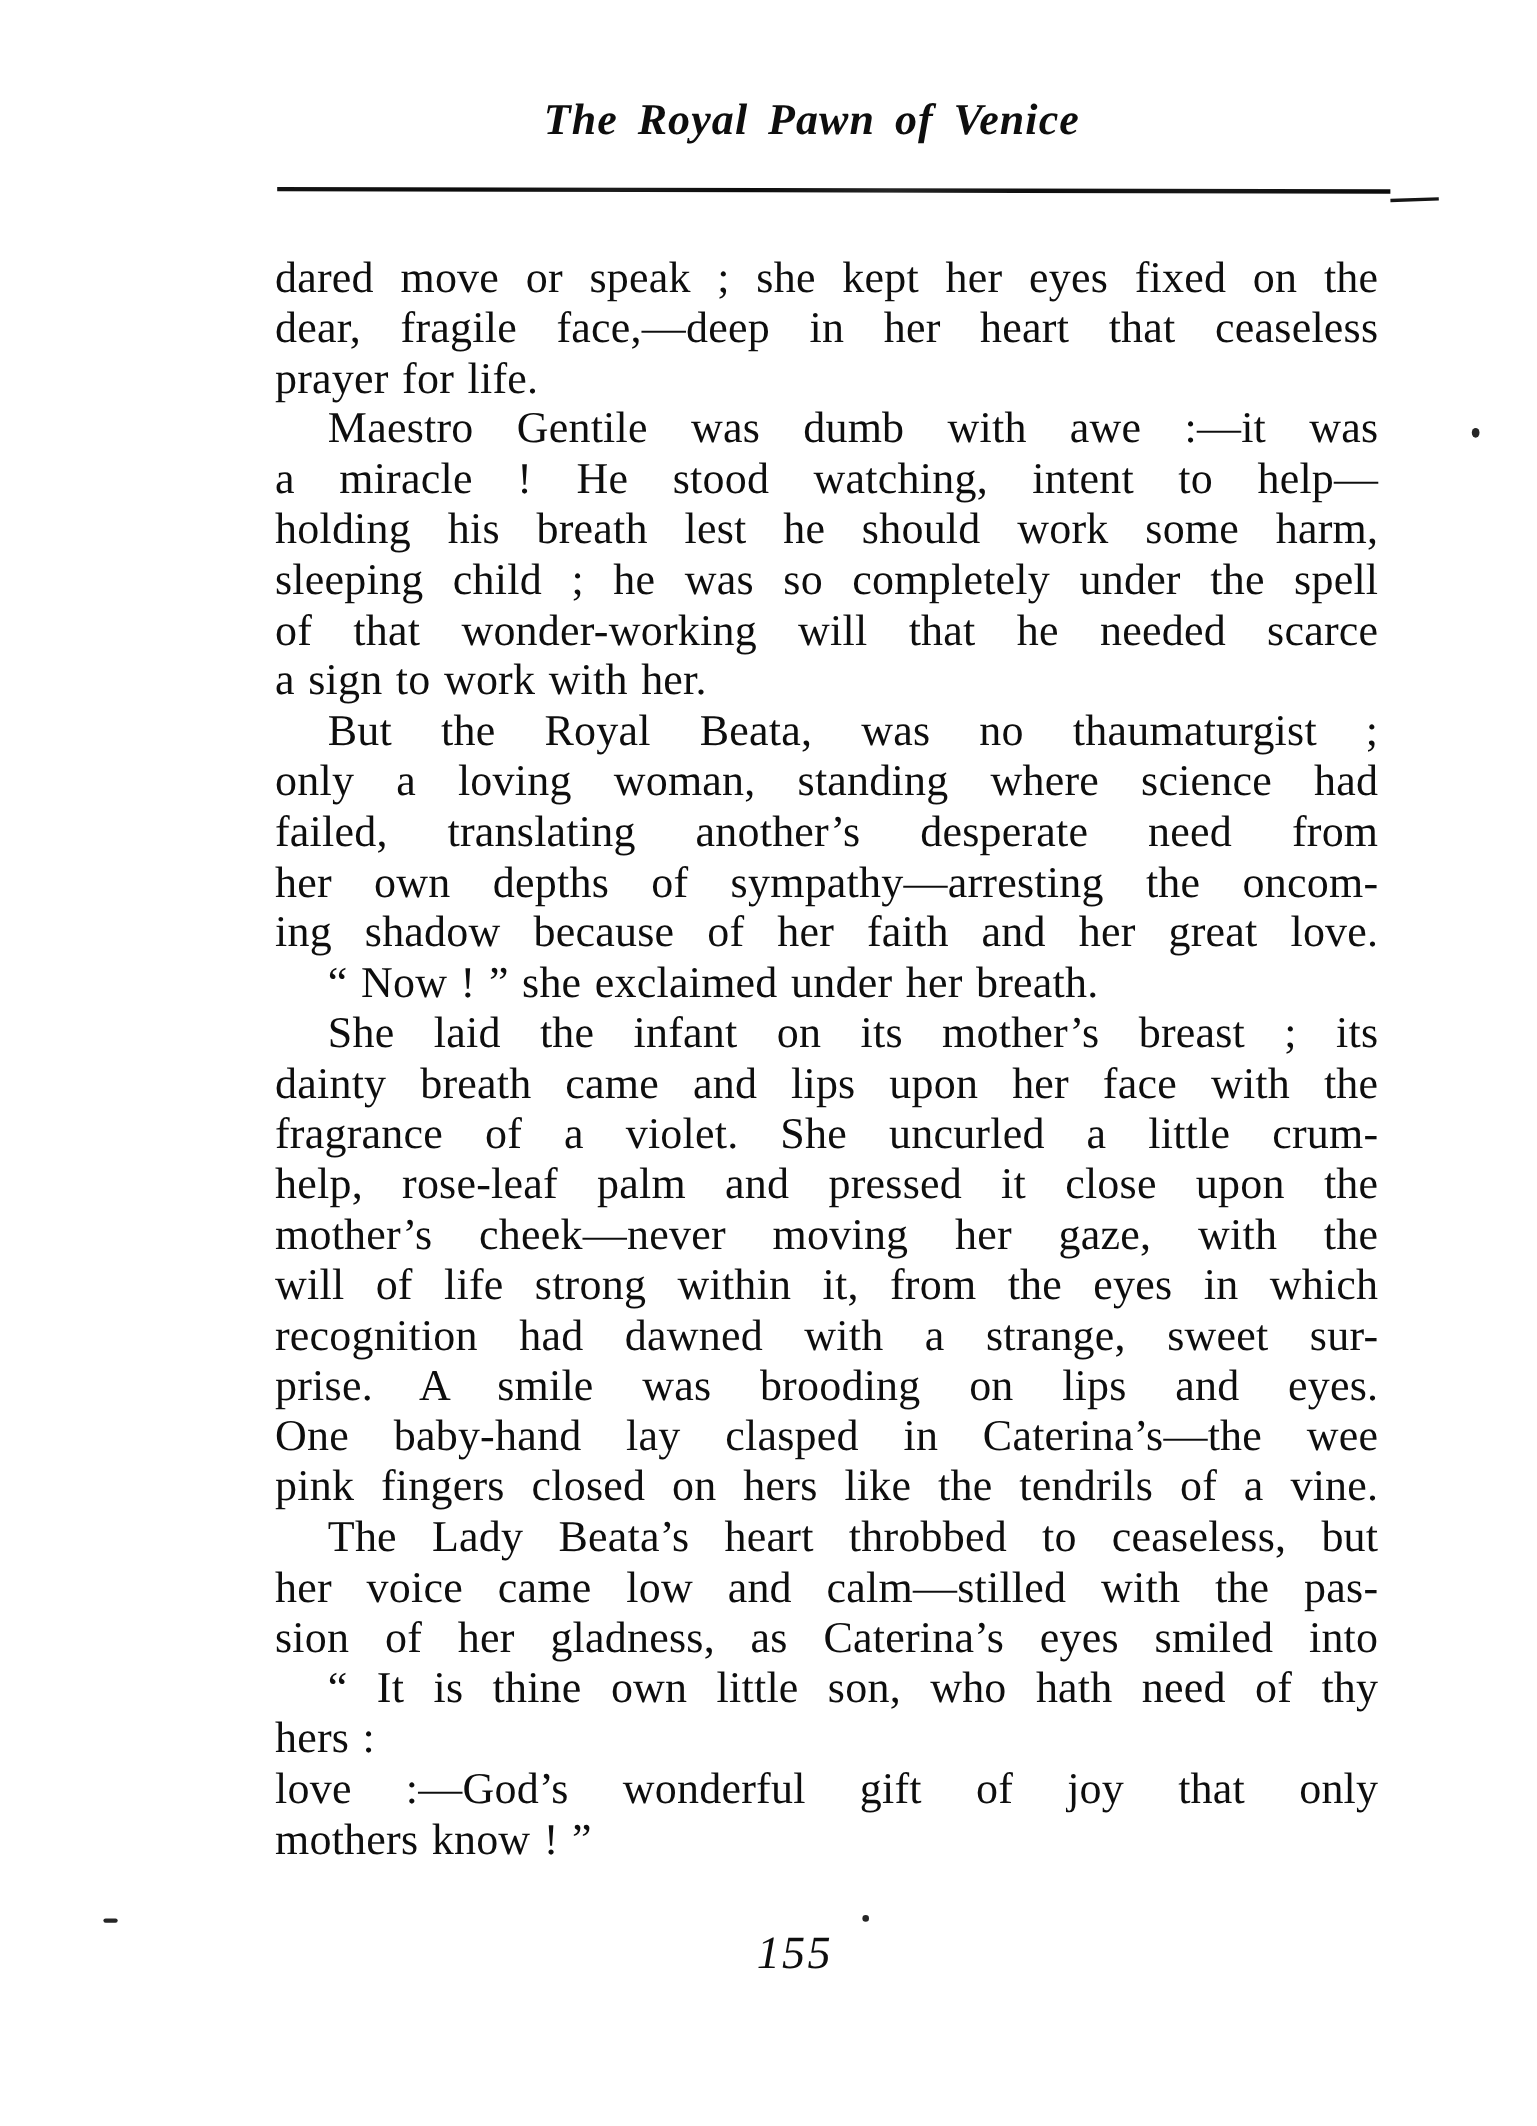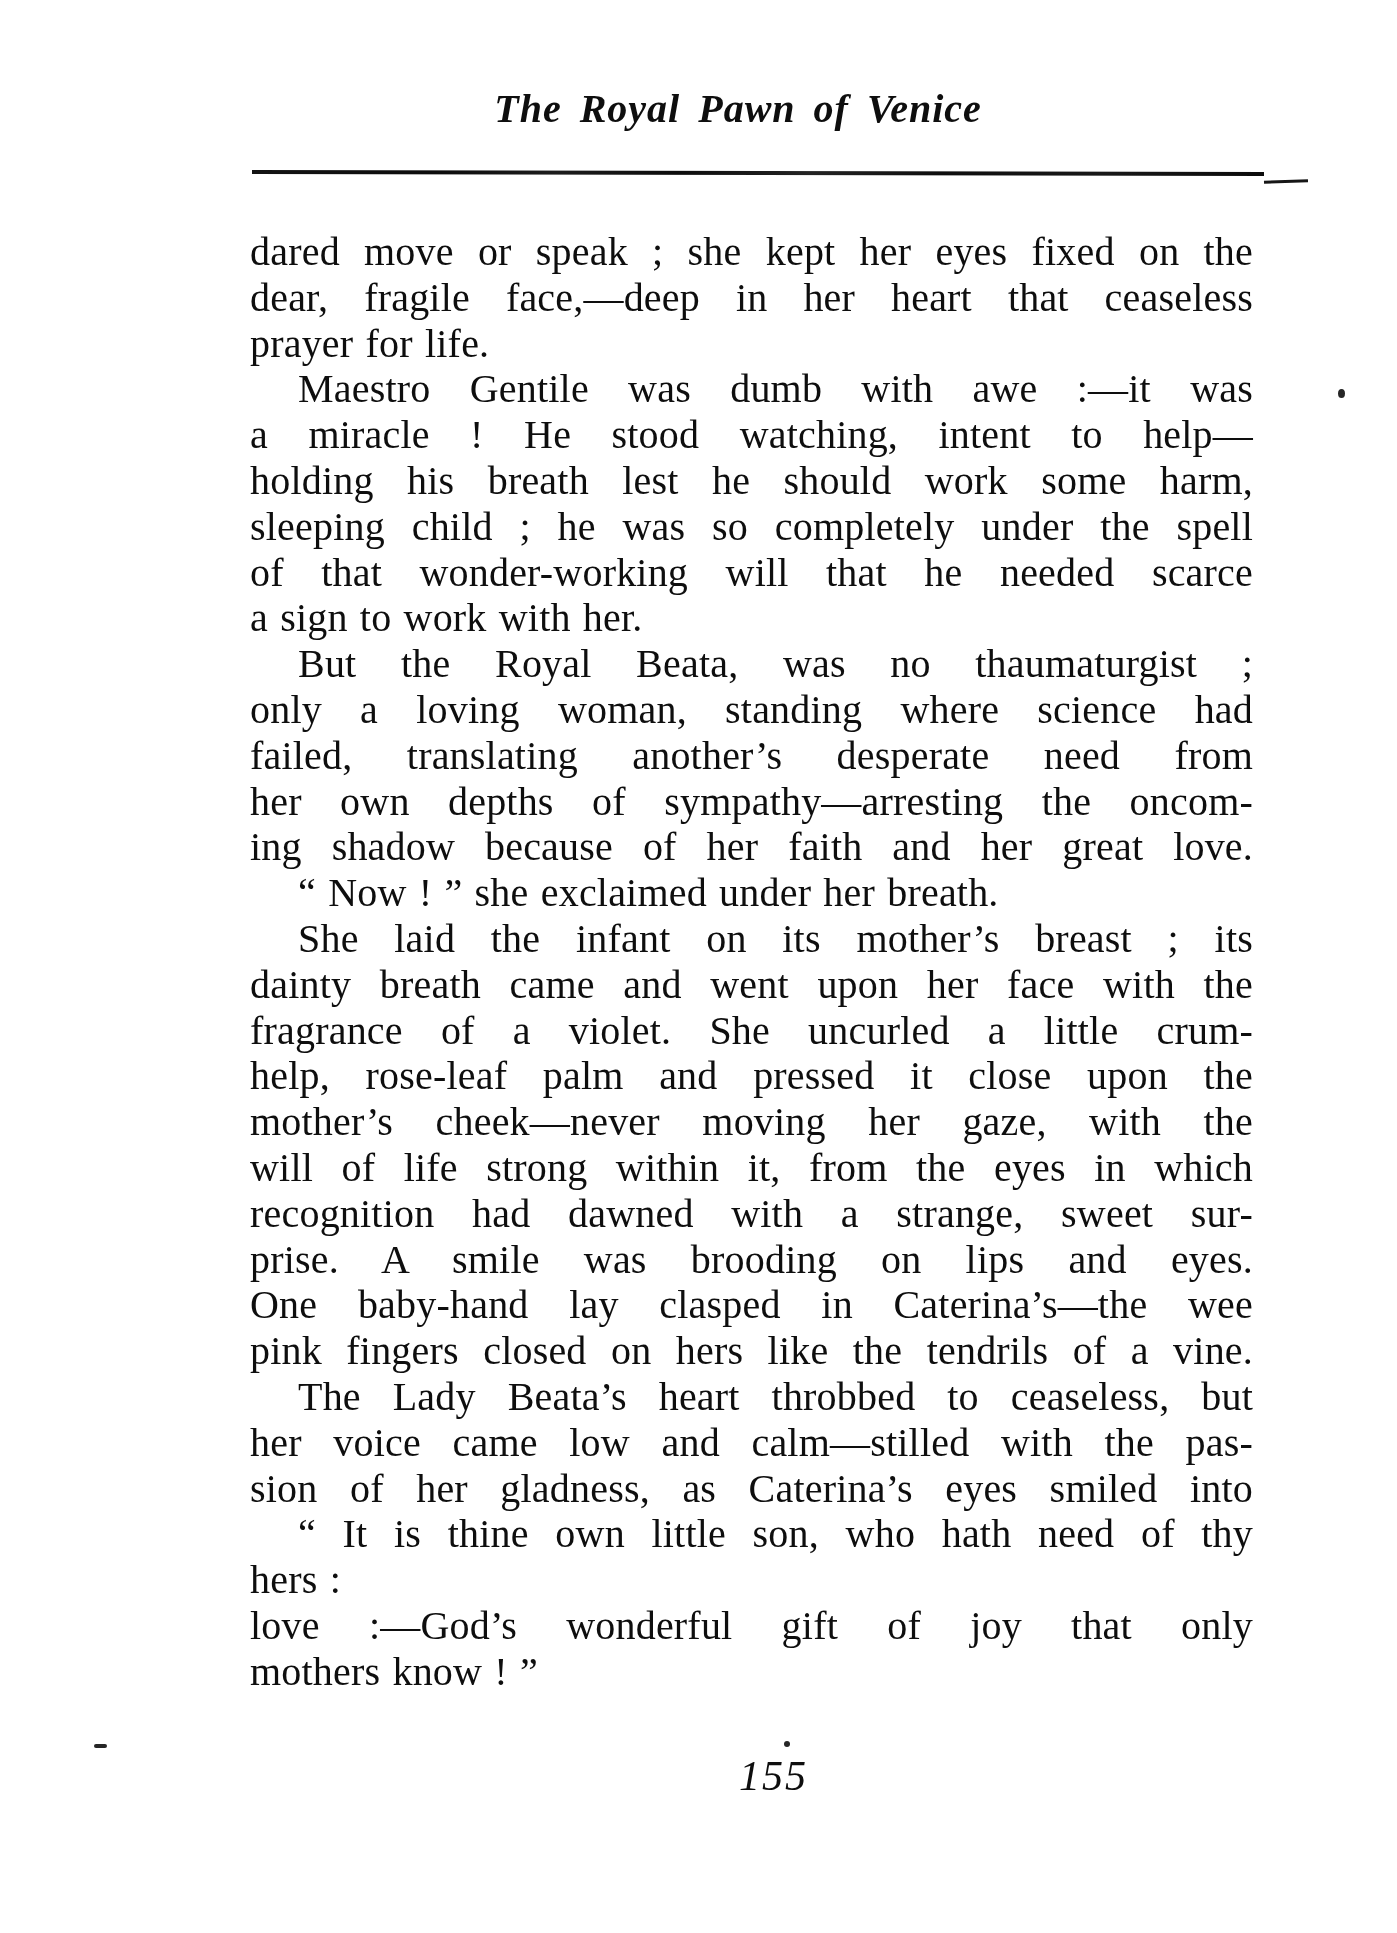--- a/index.html
+++ b/index.html
@@ -50,21 +50,21 @@
     text-align-last: justify;
     text-justify: inter-word;
     white-space: nowrap;
     margin-left: 27px;
   }
   .line.last { text-align-last: left; }
   .line.indent { padding-left: 48px; }
   .folio {
     position: absolute;
     left: 688px; top: 1752px; width: 120px;
-    text-align: right;
+    text-align: left;
     font-style: italic;
     font-size: 42px;
     letter-spacing: 2px;
   }
   .speck {
     position: absolute;
     background: #262626;
     border-radius: 50%;
   }
   .speck.s1 { left: 1338px; top: 389px; width: 7px;  height: 9px; }
@@ -92,21 +92,21 @@
       <div class="line">sleeping child ; he was so completely under the spell</div>
       <div class="line">of that wonder-working will that he needed scarce</div>
       <div class="line last">a sign to work with her.</div>
       <div class="line indent">But the Royal Beata, was no thaumaturgist ;</div>
       <div class="line">only a loving woman, standing where science had</div>
       <div class="line">failed, translating another’s desperate need from</div>
       <div class="line">her own depths of sympathy—arresting the oncom-</div>
       <div class="line">ing shadow because of her faith and her great love.</div>
       <div class="line indent last">“ Now ! ” she exclaimed under her breath.</div>
       <div class="line indent">She laid the infant on its mother’s breast ; its</div>
-      <div class="line">dainty breath came and went upon her face with the</div>
+      <div class="line">dainty breath came and lips upon her face with the</div>
       <div class="line">fragrance of a violet.  She uncurled a little crum-</div>
       <div class="line">help, rose-leaf palm and pressed it close upon the</div>
       <div class="line">mother’s cheek—never moving her gaze, with the</div>
       <div class="line">will of life strong within it, from the eyes in which</div>
       <div class="line">recognition had dawned with a strange, sweet sur-</div>
       <div class="line">prise.  A smile was brooding on lips and eyes.</div>
       <div class="line">One baby-hand lay clasped in Caterina’s—the wee</div>
       <div class="line">pink fingers closed on hers like the tendrils of a vine.</div>
       <div class="line indent">The Lady Beata’s heart throbbed to ceaseless, but</div>
       <div class="line">her voice came low and calm—stilled with the pas-</div>

